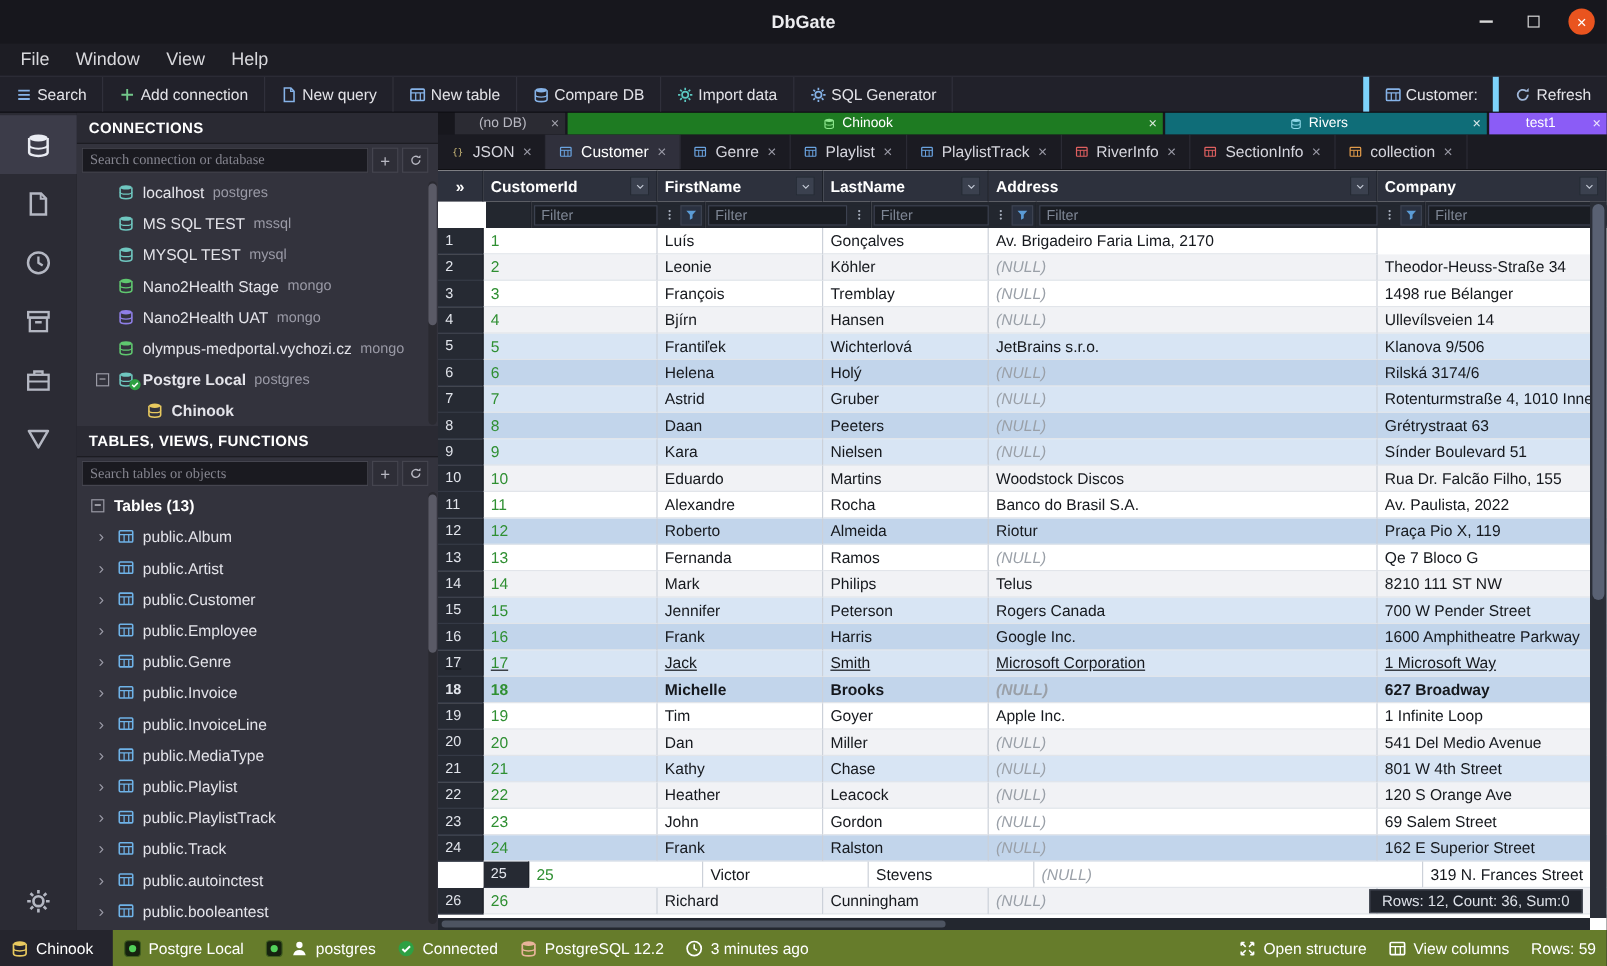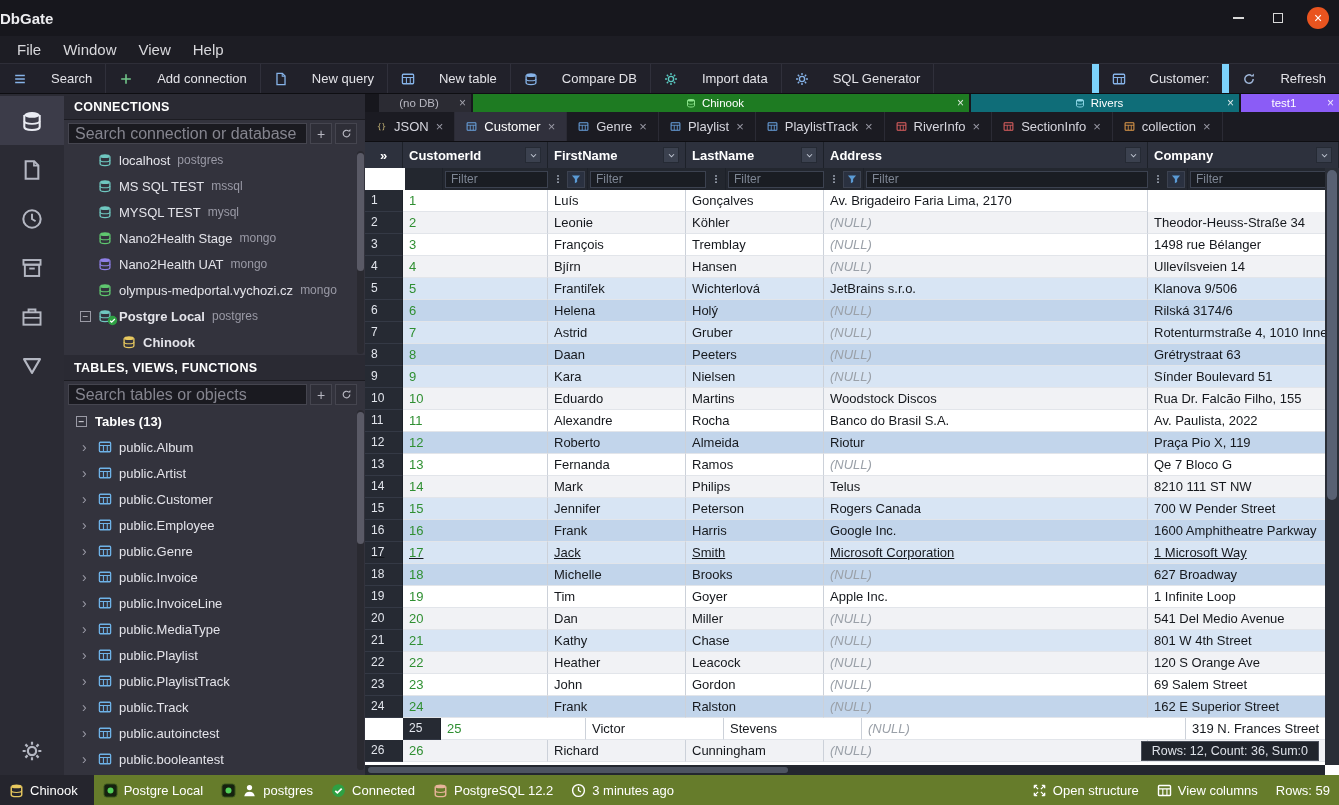--- a/index.html
+++ b/index.html
@@ -6,51 +6,51 @@
   html,body{width:1339px;height:805px;overflow:hidden}
   body{font-family:"Liberation Sans",sans-serif;background:#101014}
   .app{width:1339px;height:805px;display:flex;flex-direction:column;position:relative;background:#17171d}
 
   .icon{display:inline-flex;width:14px;height:14px;flex:none;align-items:center;justify-content:center}
   .icon svg{width:100%;height:100%;display:block}
   .icon.tiny{width:11px;height:11px}
   .icon.big{width:22px;height:22px}
 
   
-  .titlebar{height:36px;background:#17171d;display:flex;align-items:center;justify-content:flex-start;position:relative;flex:none}
+  .titlebar{height:36px;background:#17171d;display:flex;align-items:center;justify-content:center;position:relative;flex:none}
   .title{color:#ededf0;font-weight:700;font-size:15px}
   .win-controls{position:absolute;right:10px;top:0;height:36px;display:flex;align-items:center;gap:18px}
   .wc{width:22px;height:22px;display:flex;align-items:center;justify-content:center;color:#d8d8d8}
   .wc .bar{width:11px;height:2px;background:#d8d8d8}
   .wc .box{width:10px;height:10px;border:1.5px solid #d8d8d8}
   .wc.close{background:#e9541f;border-radius:50%;color:#fff;font-size:14px;line-height:1}
 
   
   .menubar{height:27px;background:#1d1d24;display:flex;align-items:center;padding:0 6px;flex:none}
   .menu-item{padding:0 11px;color:#d8d8dc;font-size:15px;height:100%;display:flex;align-items:center}
 
   
   .toolbar{height:31px;background:#21212a;border-top:1px solid #2e2e38;border-bottom:1px solid #0e0e12;display:flex;justify-content:space-between;flex:none}
   .tb-group{display:flex}
-  .tb-btn{display:flex;align-items:center;gap:24px;padding:0 13px;border-right:1px solid #30303b;color:#e3e3e8;font-size:13px;white-space:nowrap}
-  .tb-group.right .tb-btn{border-right:none;border-left:7px solid #7dd3fc}
+  .tb-btn{display:flex;align-items:center;gap:4px;padding:0 13px;border-right:1px solid #30303b;color:#e3e3e8;font-size:13px;white-space:nowrap}
+  .tb-group.right .tb-btn{border-right:none;border-left:5px solid #7dd3fc}
 
   .main{flex:1;display:flex;min-height:0}
 
   
   .iconstrip{width:64px;background:#2b2b34;display:flex;flex-direction:column;align-items:center;padding-top:2px;flex:none}
   .side-btn{width:64px;height:49px;display:flex;align-items:center;justify-content:center;color:#b4b7c2}
   .side-btn.active{background:#3c3c49;color:#e9ebf2}
   .side-spacer{flex:1}
 
   
   .explorer{width:301px;background:#33333d;display:flex;flex-direction:column;position:relative;flex:none;overflow:hidden}
   .sect-head{height:26px;background:#2a2a33;border-bottom:1px solid #1c1c22;color:#fff;font-size:12.5px;font-weight:700;display:flex;align-items:center;padding:0 10px;flex:none;letter-spacing:.3px}
   .search-row{height:27px;display:flex;align-items:center;gap:3px;padding:2px 8px 2px 4px;flex:none}
-  .sinput{flex:1;min-width:0;height:21px;background:#1a1a20;border:1px solid #45454f;color:#c8c8d0;font-size:16px;padding:0 6px;font-family:Liberation Sans, sans-serif}
+  .sinput{flex:1;min-width:0;height:21px;background:#1a1a20;border:1px solid #45454f;color:#c8c8d0;font-size:12px;padding:0 6px;font-family:Liberation Serif, serif}
   .sinput::placeholder{color:#85858f}
   .sbtn{width:22px;height:21px;background:#2e2e37;border:1px solid #45454f;color:#b8b8c2;display:flex;align-items:center;justify-content:center;font-size:14px;flex:none}
   .sbtn .icon{width:11px;height:11px}
   .tree{flex:none}
   .tree-item{height:26px;display:flex;align-items:center;gap:7px;padding-left:34px;color:#e4e4ea;font-size:13px;white-space:nowrap;overflow:hidden}
   .tree-item.bold .tname{font-weight:700}
   .tree-item.child{padding-left:58px}
   .tree-item.tbl{padding-left:18px}
   .expander{width:11px;height:11px;border:1px solid #9a9aa5;color:#c8c8d0;font-size:10px;line-height:9px;text-align:center;flex:none}
   .tree-item .expander{margin-left:-18px;margin-right:0}
@@ -950,21 +950,21 @@
               <div class="gcell">1600 Amphitheatre Parkway</div>
             </div>
             <div class="grow gdrow hl" style="grid-template-columns: 38px 145px 138px 138px 324px minmax(190px, 1fr); text-decoration: underline;">
               <div class="gcell rownum">17</div>
               <div class="gcell idcell">17</div>
               <div class="gcell">Jack</div>
               <div class="gcell">Smith</div>
               <div class="gcell">Microsoft Corporation</div>
               <div class="gcell">1 Microsoft Way</div>
             </div>
-            <div class="grow gdrow alt hl" style="grid-template-columns: 38px 145px 138px 138px 324px minmax(190px, 1fr);">
+            <div class="grow gdrow alt hl" style="grid-template-columns: 38px 145px 138px 138px 324px minmax(190px, 1fr); font-weight: bold;">
               <div class="gcell rownum">18</div>
               <div class="gcell idcell">18</div>
               <div class="gcell">Michelle</div>
               <div class="gcell">Brooks</div>
               <div class="gcell"><span class="nullv">(NULL)</span></div>
               <div class="gcell">627 Broadway</div>
             </div>
             <div class="grow gdrow" style="grid-template-columns: 38px 145px 138px 138px 324px minmax(190px, 1fr);">
               <div class="gcell rownum">19</div>
               <div class="gcell idcell">19</div>

